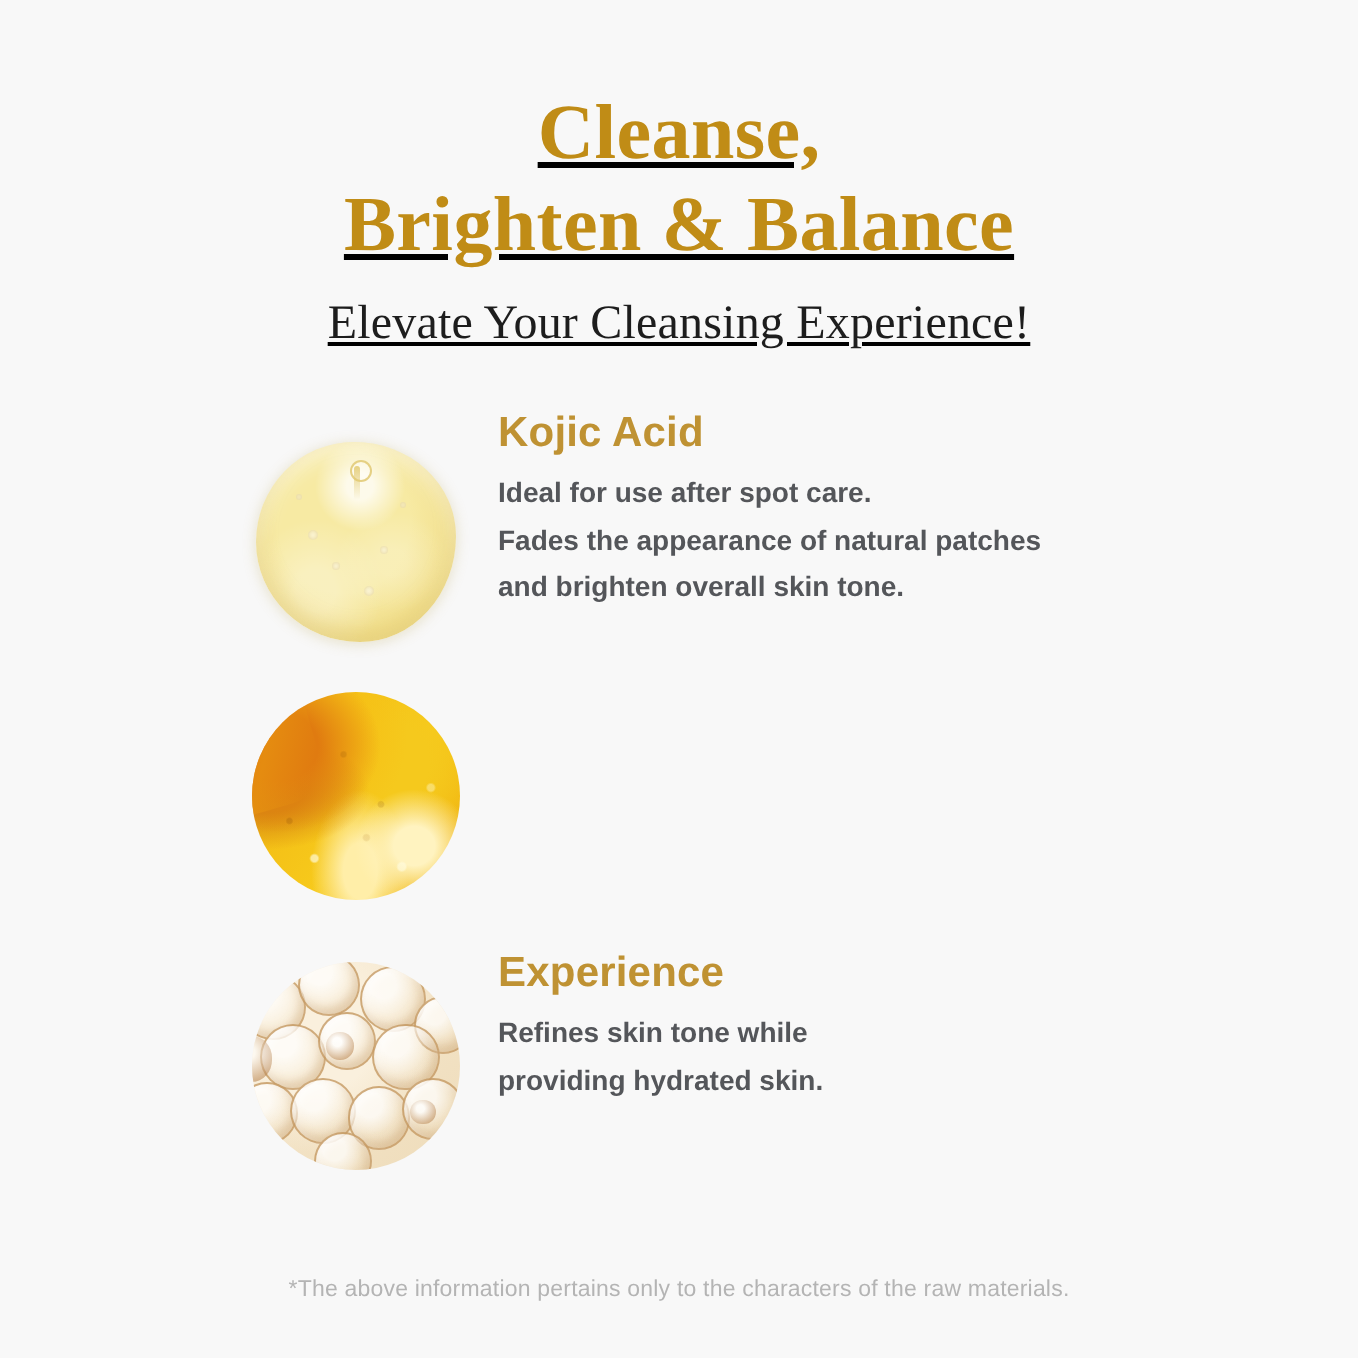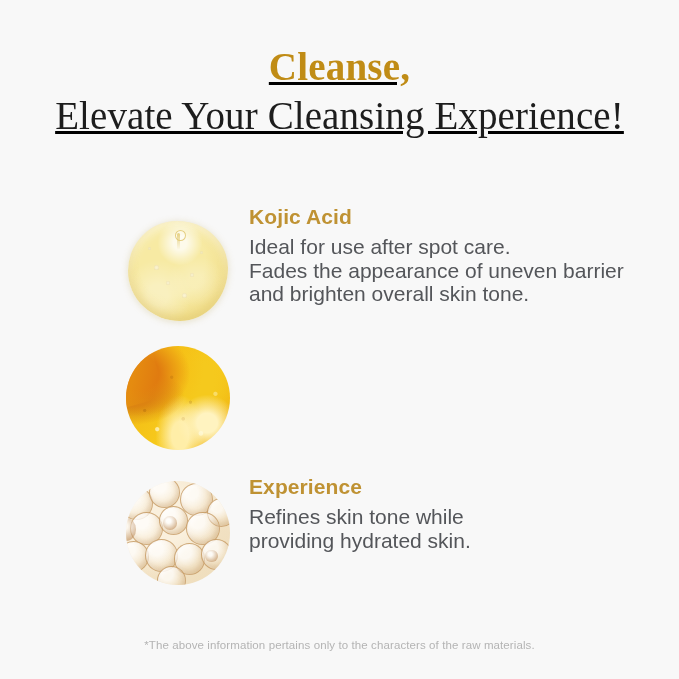--- a/index.html
+++ b/index.html
@@ -40,21 +40,21 @@
     letter-spacing: 0.2px;
     margin: 0;
   }
   .headline-line-1 { display: block; }
   .headline-line-2 { display: block; }
 
   .subtitle {
     font-family: "Liberation Serif", serif;
     font-weight: normal;
     color: #1d1d1d;
-    font-size: 39px;
+    font-size: 24px;
     line-height: 34px;
     margin: 9px 0 0 0;
     letter-spacing: 0.1px;
     text-align: center;
   }
 
   
   .ingredients {
     position: absolute;
     left: 0;
@@ -187,23 +187,23 @@
     font-family: "Liberation Sans", sans-serif;
     font-weight: bold;
     color: #bf9233;
     font-size: 21px;
     line-height: 24px;
     margin: 0;
     letter-spacing: 0.1px;
   }
   .ing-desc {
     font-family: "Liberation Sans", sans-serif;
-    font-weight: normal;
+    font-weight: bold;
     color: #54565a;
-    font-size: 21px;
+    font-size: 14px;
     line-height: 23.5px;
     margin: 6px 0 0 0;
   }
   .ing-desc span { display: block; }
 
   
   .footnote {
     position: absolute;
     left: 0;
     top: 611px;
@@ -217,20 +217,21 @@
   }
 </style>
 </head>
 <body>
 
 <div class="poster">
 
   <div class="header">
     <h1 class="headline">
       <span class="headline-line-1">Cleanse,</span>
+      <span class="headline-line-2">Brighten &amp; Balance</span>
     </h1>
     <p class="subtitle">Elevate Your Cleansing Experience!</p>
   </div>
 
   <div class="ingredients">
 
     <div class="ingredient">
       <div class="swatch-wrap">
         <div class="swatch swatch-kojic">
           <div class="gel-ring"></div>
@@ -240,21 +241,21 @@
           <div class="gel-bub" style="left:62%;top:52%;width:4px;height:4px;"></div>
           <div class="gel-bub" style="left:54%;top:72%;width:5px;height:5px;"></div>
           <div class="gel-bub" style="left:72%;top:30%;width:3px;height:3px;"></div>
           <div class="gel-bub" style="left:20%;top:26%;width:3px;height:3px;"></div>
         </div>
       </div>
       <div class="text-col">
         <h2 class="ing-name">Kojic Acid</h2>
         <p class="ing-desc">
           <span>Ideal for use after spot care.</span>
-          <span>Fades the appearance of uneven barrier</span>
+          <span>Fades the appearance of natural patches</span>
           <span>and brighten overall skin tone.</span>
         </p>
       </div>
     </div>
 
     <div class="ingredient">
       <div class="swatch-wrap">
         <div class="swatch swatch-turmeric">
           <div class="turmeric-band"></div>
           <div class="turmeric-specks"></div>

